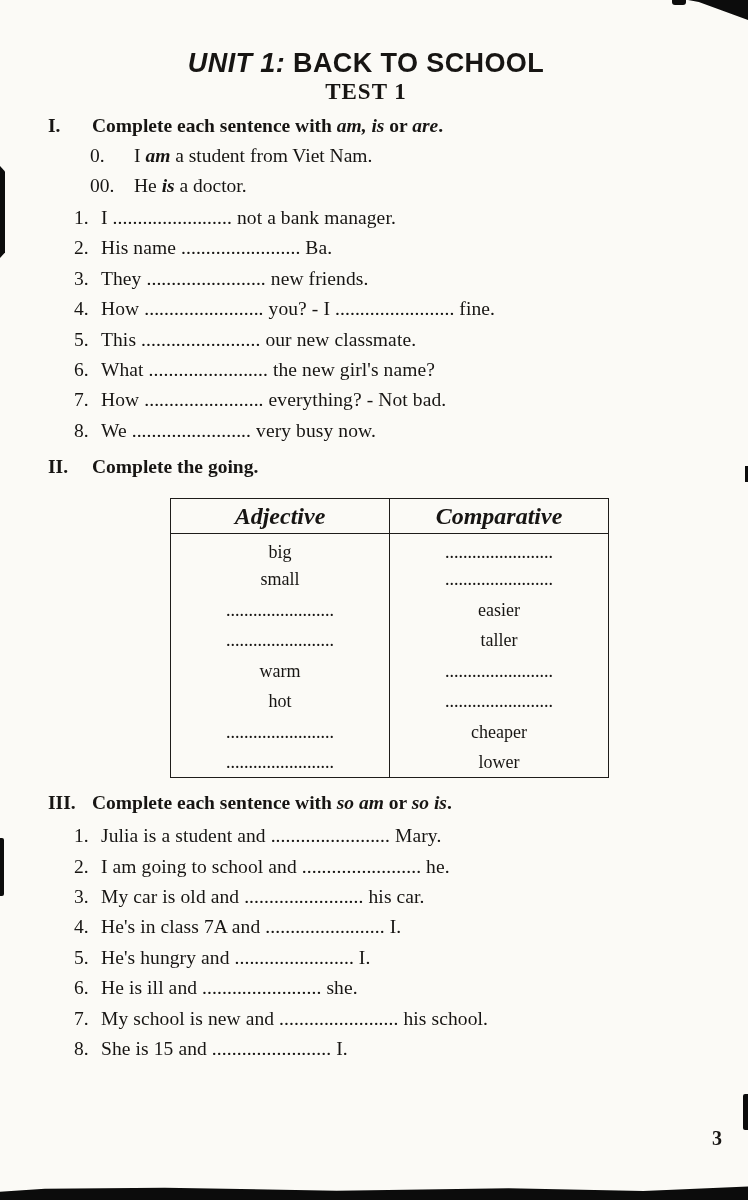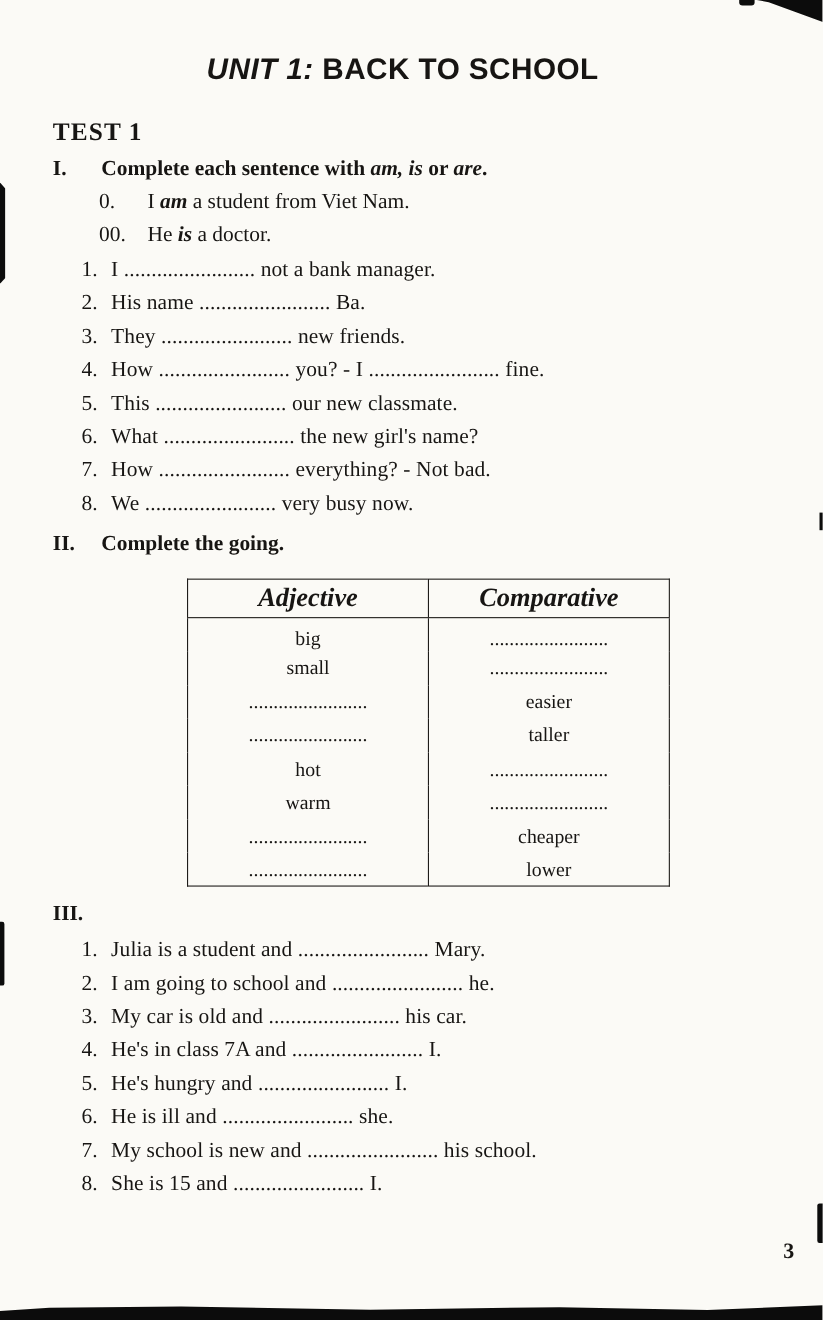--- a/index.html
+++ b/index.html
@@ -23,24 +23,24 @@
     text-align:center;
     font-family:"Liberation Sans", sans-serif;
     font-size:27px;
     font-weight:bold;
     letter-spacing:.4px;
     margin-top:6px;
     white-space:pre-wrap;
   }
   .unit-title .it { font-style:italic; }
   .test-title {
+    text-align:center;
     font-size:23px;
     font-weight:bold;
     letter-spacing:1px;
-    margin-top:28px;
   }
 
   
   .section-heading {
     display:flex;
     font-weight:bold;
     font-size:19.5px;
     line-height:30px;
     margin-top:6px;
   }
@@ -191,42 +191,43 @@
           </tr>
           <tr>
             <td>........................</td>
             <td>easier</td>
           </tr>
           <tr>
             <td>........................</td>
             <td>taller</td>
           </tr>
           <tr>
+            <td>warm</td>
+            <td>........................</td>
+          </tr>
+          <tr>
             <td>hot</td>
-            <td>........................</td>
-          </tr>
-          <tr>
-            <td>warm</td>
             <td>........................</td>
           </tr>
           <tr>
             <td>........................</td>
             <td>cheaper</td>
           </tr>
           <tr>
             <td>........................</td>
             <td>lower</td>
           </tr>
         </tbody>
     </table>
   </div>
 
   <div class="section sec3">
     <div class="section-heading">
       <span class="sec-num">III.</span>
+      <span class="sec-text"><span>Complete each sentence with </span><span class="bi">so am</span><span> or </span><span class="bi">so is</span><span>.</span></span>
     </div>
     <div class="items" id="s3-items">
         <div class="item-row">
           <span class="item-num">1.</span>
           <span class="item-text">Julia is a student and ........................ Mary.</span>
         </div>
         <div class="item-row">
           <span class="item-num">2.</span>
           <span class="item-text">I am going to school and ........................ he.</span>
         </div>

